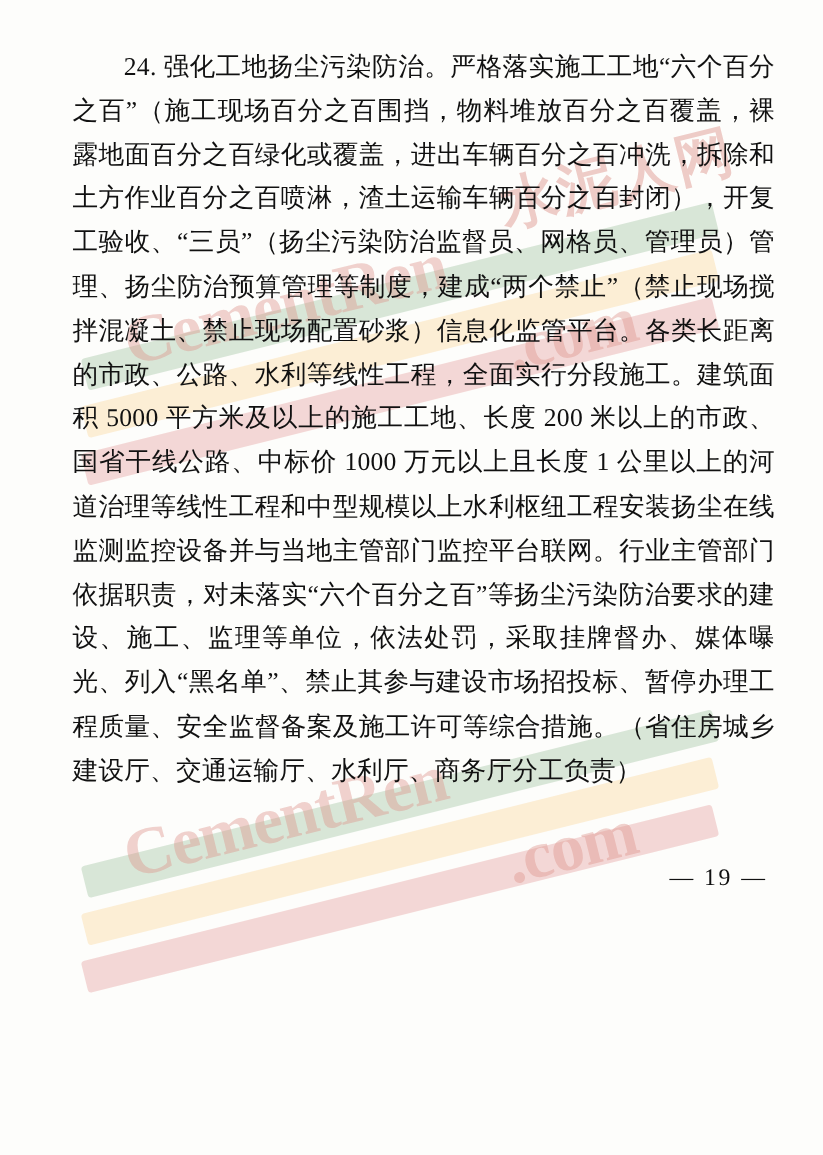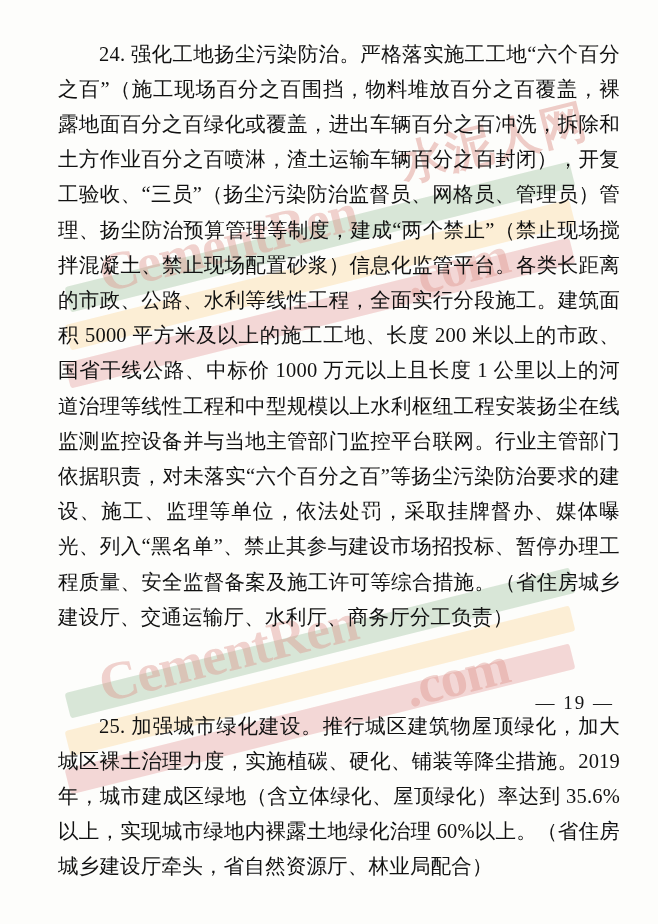--- a/index.html
+++ b/index.html
@@ -108,16 +108,15 @@
   <div class="wm-block wm-en" style="left:404px; top:236px;">.com</div>
 
   <div class="wm-block wm-en" style="left:96px; top:622px;">CementRen</div>
   <div class="wm-block wm-en" style="left:404px; top:646px;">.com</div>
 </div>
 
 <div id="page">
 
   <p class="para indent" id="para-24">24. 强化工地扬尘污染防治。严格落实施工工地“六个百分之百”（施工现场百分之百围挡，物料堆放百分之百覆盖，裸露地面百分之百绿化或覆盖，进出车辆百分之百冲洗，拆除和土方作业百分之百喷淋，渣土运输车辆百分之百封闭），开复工验收、“三员”（扬尘污染防治监督员、网格员、管理员）管理、扬尘防治预算管理等制度，建成“两个禁止”（禁止现场搅拌混凝土、禁止现场配置砂浆）信息化监管平台。各类长距离的市政、公路、水利等线性工程，全面实行分段施工。建筑面积 5000 平方米及以上的施工工地、长度 200 米以上的市政、国省干线公路、中标价 1000 万元以上且长度 1 公里以上的河道治理等线性工程和中型规模以上水利枢纽工程安装扬尘在线监测监控设备并与当地主管部门监控平台联网。行业主管部门依据职责，对未落实“六个百分之百”等扬尘污染防治要求的建设、施工、监理等单位，依法处罚，采取挂牌督办、媒体曝光、列入“黑名单”、禁止其参与建设市场招投标、暂停办理工程质量、安全监督备案及施工许可等综合措施。（省住房城乡建设厅、交通运输厅、水利厅、商务厅分工负责）</p>
 
-  <p class="para indent" id="para-25">25. 加强城市绿化建设。推行城区建筑物屋顶绿化，加大城区裸土治理力度，实施植碳、硬化、铺装等降尘措施。2019 年，城市建成区绿地（含立体绿化、屋顶绿化）率达到 35.6%以上，实现城市绿地内裸露土地绿化治理 60%以上。（省住房城乡建设厅牵头，省自然资源厅、林业局配合）</p>
 
   <div class="page-number">— 19 —</div>
 </div>
 
 </body></html>

